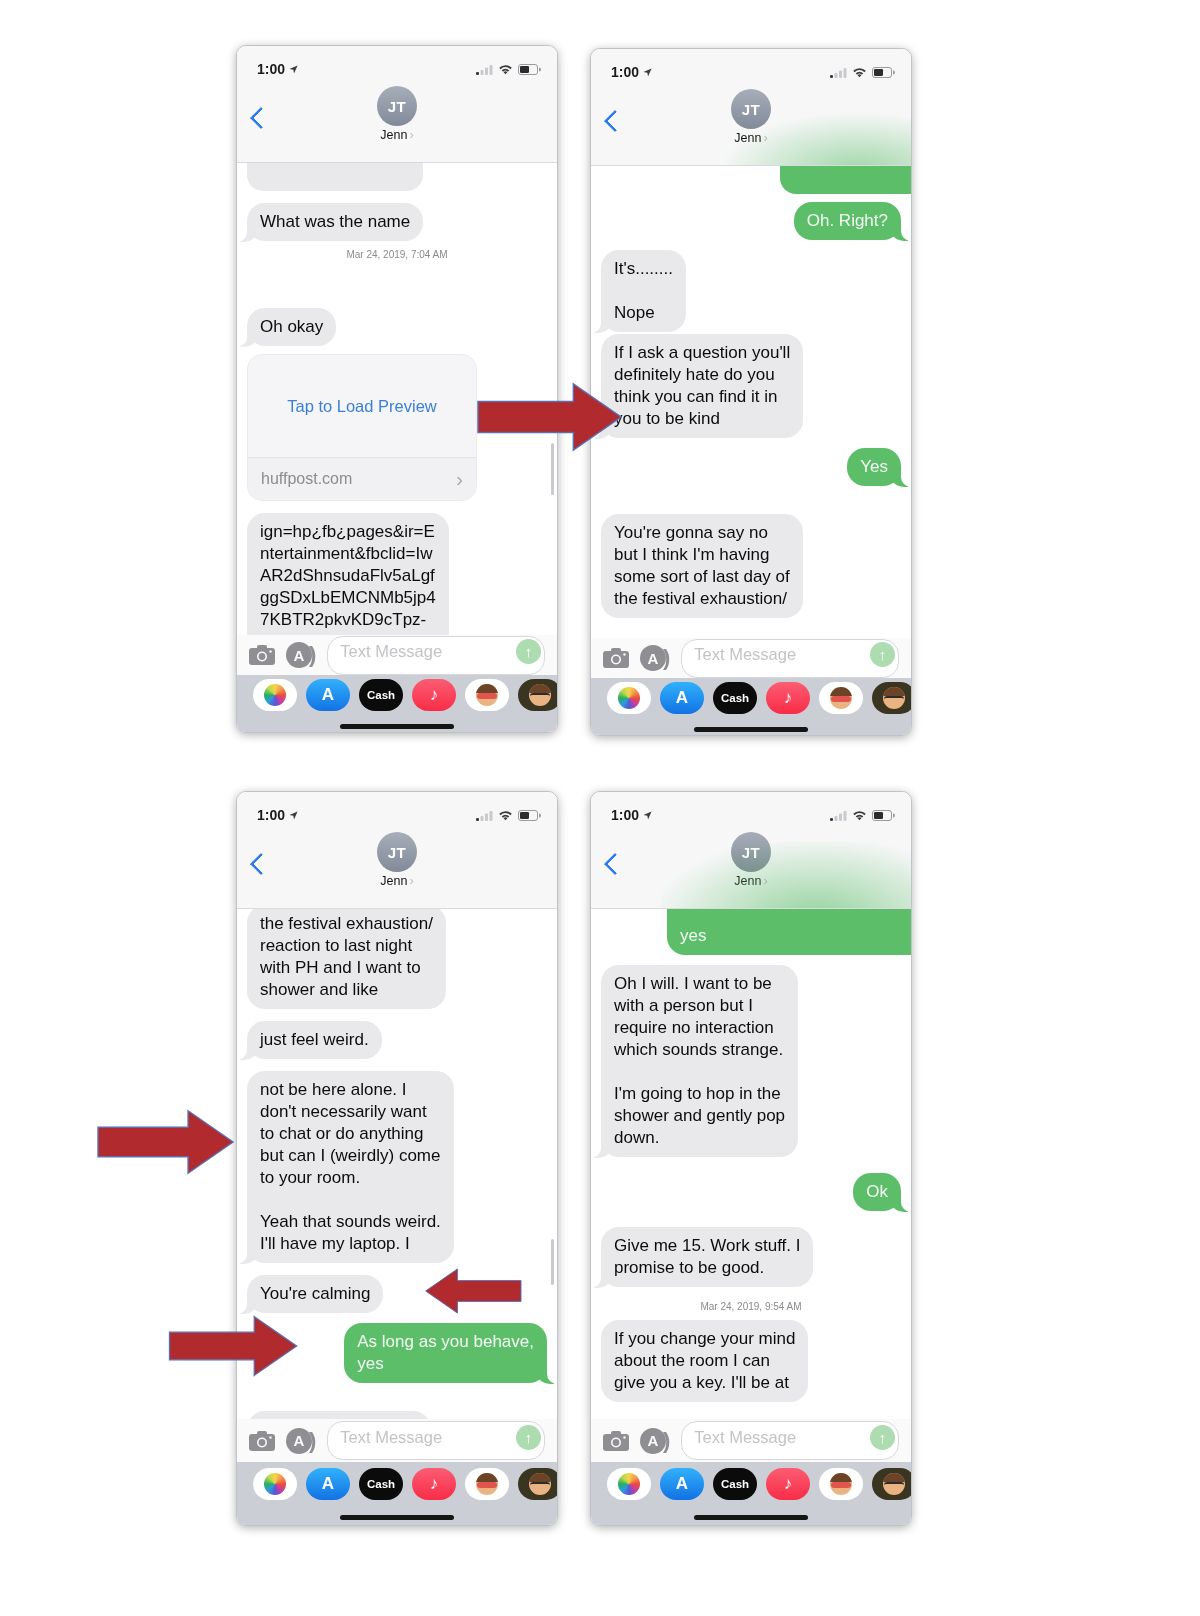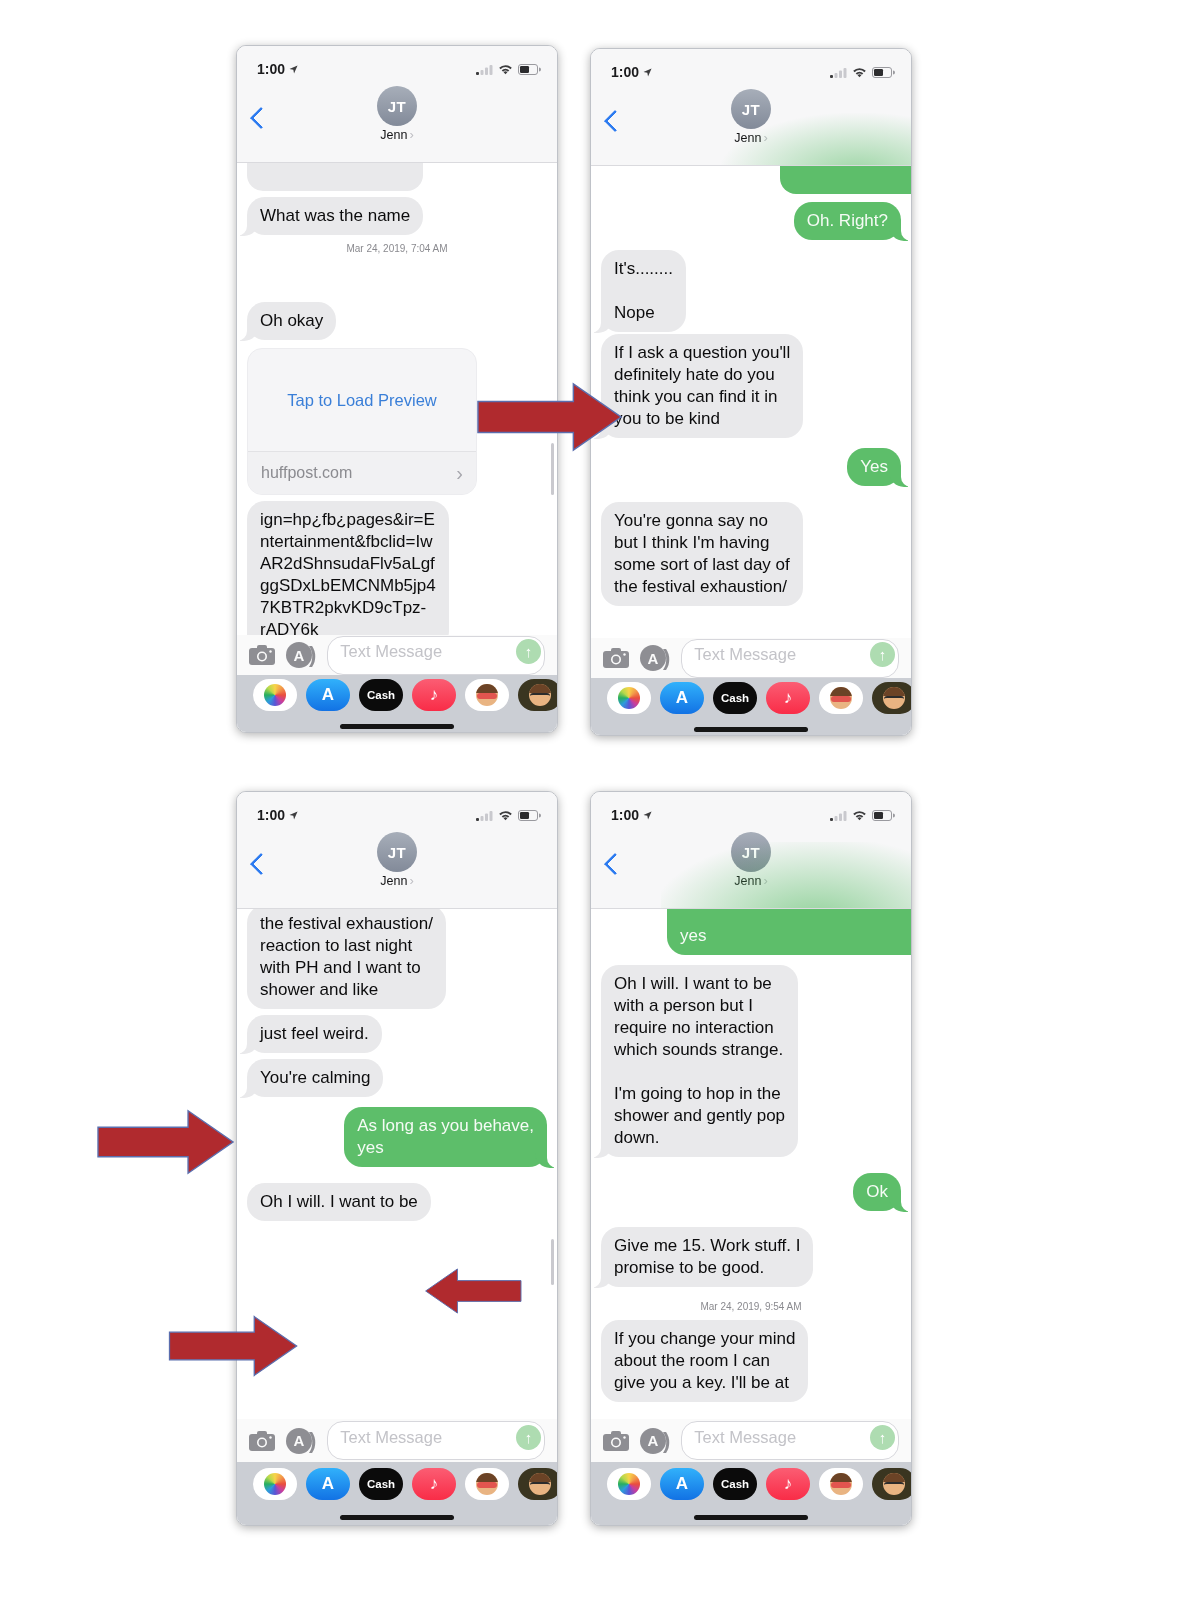--- a/index.html
+++ b/index.html
@@ -47,22 +47,22 @@
      background:#fff;border-bottom-right-radius:10px;}
   .b.tail-r::before{content:"";position:absolute;bottom:-1px;right:-7px;width:19px;height:19px;
      background:#5dbe6a;border-bottom-left-radius:15px;}
   .b.tail-r::after{content:"";position:absolute;bottom:-1px;right:-11px;width:11px;height:21px;
      background:#fff;border-bottom-left-radius:10px;}
   .sliver-l{margin-top:-14px;height:26px;width:150px;border-radius:0 0 16px 16px;}
   .sliver-r{margin-top:-18px;height:30px;width:105px;margin-right:-10px;border-radius:0 0 0 16px;}
   .yes-cut{margin-top:-26px;height:56px;width:218px;margin-right:-10px;border-radius:0 0 0 18px;
            display:flex;align-items:flex-end;}
   .ts{align-self:center;font-size:10px;color:#8a8a8f;padding:6px 0;flex:0 0 auto;}
-  .gap2{margin-top:2px;} .gap6{margin-top:6px;} .gap8{margin-top:8px;} .gap10{margin-top:10px;}
-  .gap12{margin-top:16px;} .gap16{margin-top:16px;}
+  .gap2{margin-top:2px;} .gap6{margin-top:12px;} .gap8{margin-top:8px;} .gap10{margin-top:10px;}
+  .gap12{margin-top:28px;} .gap16{margin-top:16px;}
   
   .card{width:228px;border-radius:15px;overflow:hidden;background:#f5f5f7;align-self:flex-start;
         flex:0 0 auto;border:1px solid #ececef;}
   .card-top{height:102px;display:flex;align-items:center;justify-content:center;}
   .card-cta{color:#3a7fd8;font-size:16.5px;}
   .card-bot{height:42px;border-top:1px solid #e2e2e5;background:#f1f1f3;display:flex;
             align-items:center;justify-content:space-between;padding:0 13px;}
   .card-dom{color:#8b8b90;font-size:16px;}
   .card-chv{color:#a7a7ad;font-size:20px;}
   .scrollbar{position:absolute;right:3px;width:3px;border-radius:2px;background:#c9c9ce;}
@@ -332,20 +332,28 @@
           <span>Jenn</span>
           <span class="chv">›</span>
         </div>
   </div>
   <div class="chat">
     <div class="b left gap2" style="margin-top:-4px;">the festival exhaustion/
 reaction to last night
 with PH and I want to
 shower and like</div>
     <div class="b left tail-l gap6">just feel weird.</div>
+    <div class="b left tail-l gap6">not be here alone. I
+don't necessarily want
+to chat or do anything
+but can I (weirdly) come
+to your room.
+
+Yeah that sounds weird.
+I'll have my laptop. I</div>
     <div class="b left tail-l gap6">You're calming</div>
     <div class="b right tail-r gap10">As long as you behave,
 yes</div>
     <div class="b left gap12">Oh I will. I want to be</div>
     <div class="scrollbar" style="top:330px;height:46px;"></div>
   </div>
   <div class="composer">
     <svg class="svg-ic" width="26" height="20" viewBox="0 0 26 20">
           <rect x="0" y="3" width="26" height="17" rx="3" fill="#8e8e93"></rect>
           <rect x="8" y="0" width="10" height="5" rx="2" fill="#8e8e93"></rect>

